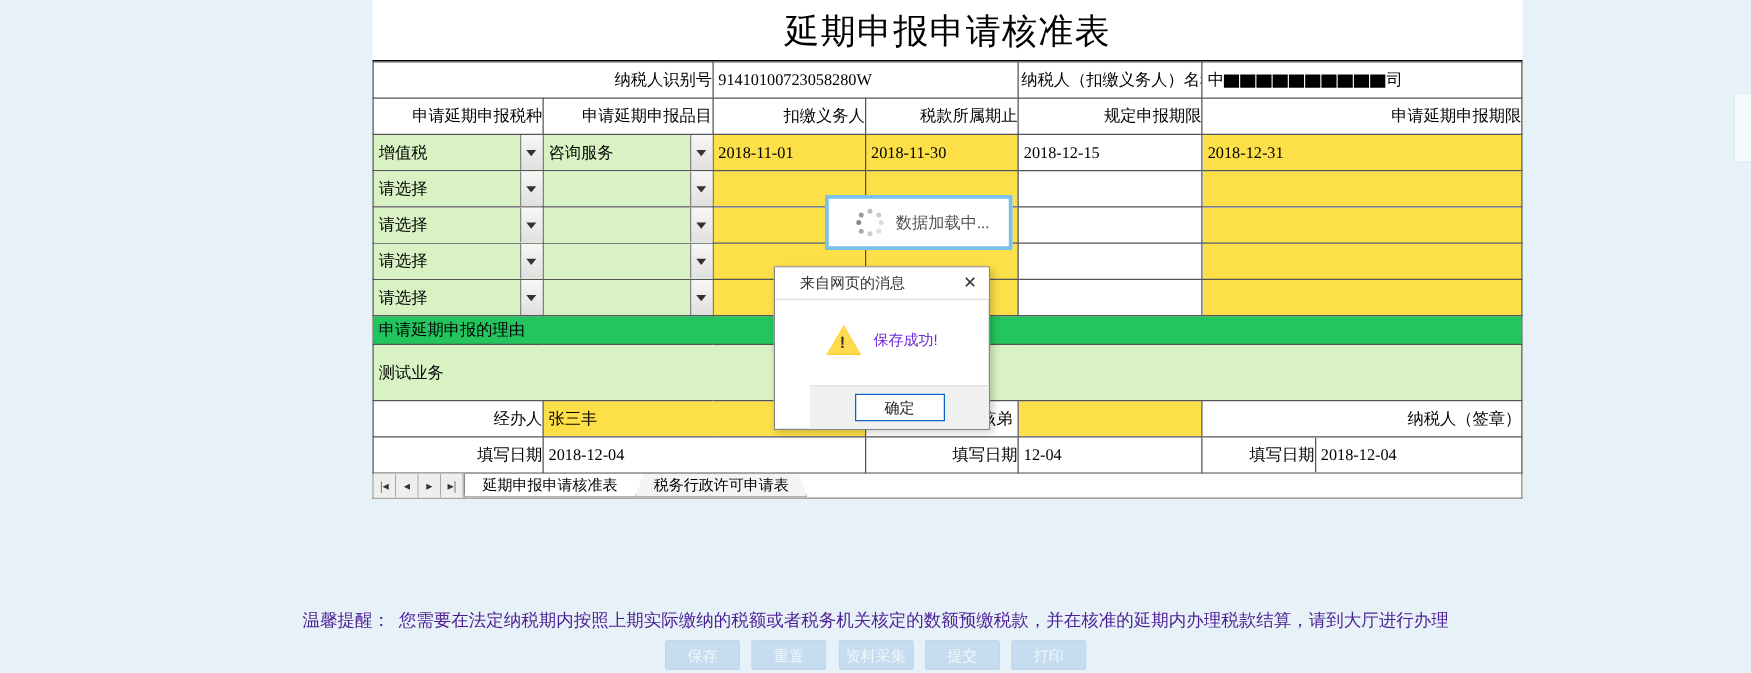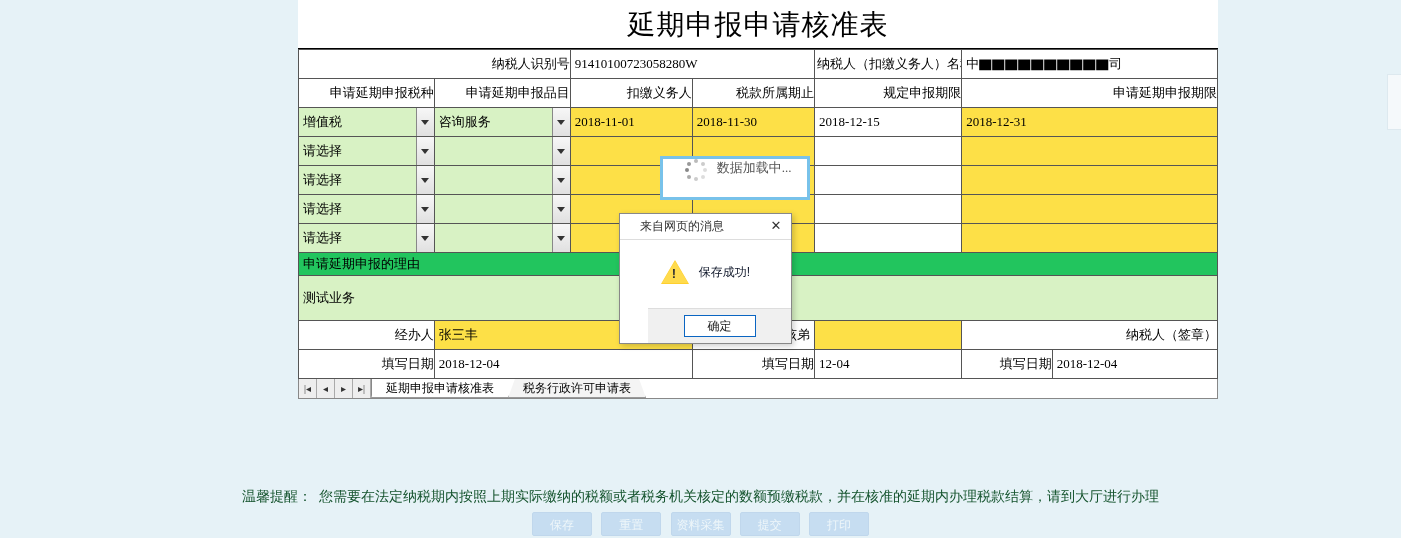--- a/index.html
+++ b/index.html
@@ -116,21 +116,21 @@
     font-family: "SimSun";
   }
 
   
   .hint {
     position: absolute;
     top: 488px;
     left: 0;
     width: 100%;
     text-align: center;
-    color: #14532d;
+    color: #4c1d95;
     font-size: 14px;
   }
   .faded-buttons {
     position: absolute;
     top: 512px;
     left: 0;
     width: 100%;
     text-align: center;
   }
   .faded-btn {
@@ -150,20 +150,21 @@
   
   .loading-box {
     position: absolute;
     top: 156px;
     left: 660px;
     width: 150px;
     height: 44px;
     background: #fff;
     border: 3px solid #78c2ea;
     display: flex;
+    align-items: center;
     justify-content: center;
     gap: 10px;
     font-size: 13px;
     color: #555;
     padding-left: 6px;
   }
   .spinner {
     width: 22px; height: 22px;
     position: relative;
   }
@@ -210,21 +211,21 @@
     line-height:14px;
     cursor:pointer;
     font-family: Arial,sans-serif;
   }
   .dialog-body {
     display:flex;
     align-items:center;
     justify-content:center;
     gap:10px;
     padding: 20px 8px 24px 8px;
-    color:#0f172a;
+    color:#6d28d9;
   }
   .warn-icon {
     width:0;height:0;
     border-left:14px solid transparent;
     border-right:14px solid transparent;
     border-bottom:24px solid #ffcf2f;
     position:relative;
   }
   .warn-icon::before {
     content:'';

